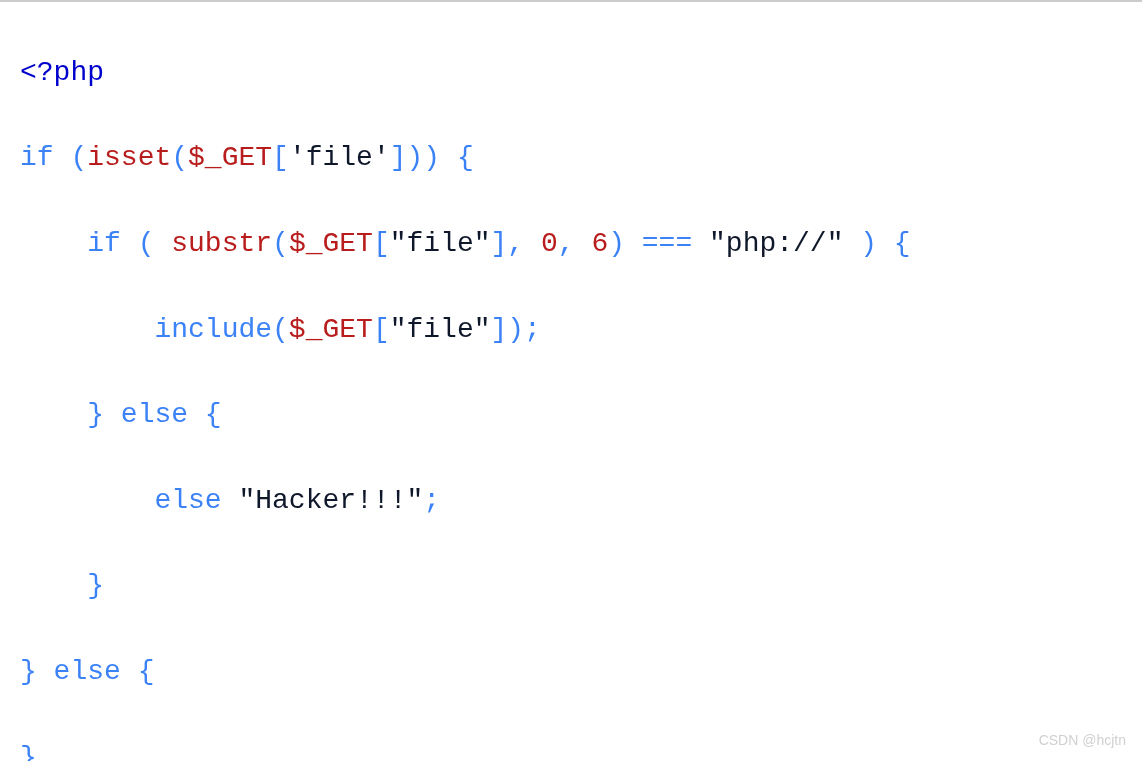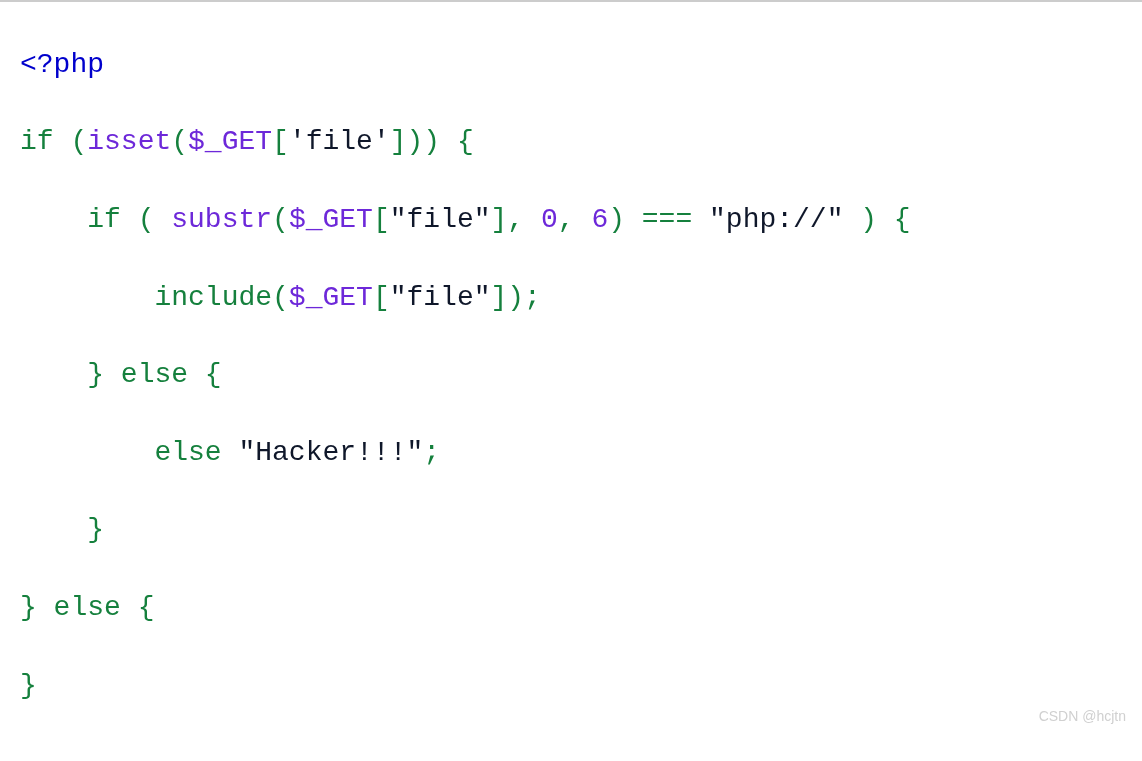--- a/index.html
+++ b/index.html
@@ -13,35 +13,35 @@
   .codeblock {
     font-family: "Courier New", Courier, monospace;
     font-size: 28px;
     line-height: 1.35;
     white-space: pre;
     padding: 4px 20px 0 20px;
     border-bottom: 2px solid #ccc;
     margin-bottom: 0;
   }
   .codeblock > div {
-    margin-top: 2px;
+    margin-top: 10px;
   }
   .kw-tag   { color: #0000cc; }
-  .kw-green { color: #15803d; }
-  .kw-blue  { color: #6d28d9; }
+  .kw-green { color: #3b82f6; }
+  .kw-blue  { color: #b91c1c; }
   .kw-red   { color: #0f172a; }
   hr {
     border: none;
     border-top: 2px solid #ccc;
     margin: 0;
   }
   .watermark {
     position: absolute;
     right: 16px;
-    top: 708px;
+    top: 732px;
     color: #d0d0d0;
     font-size: 14px;
     font-family: Arial, sans-serif;
   }
 </style>
 </head>
 <body>
 
 <hr>
 

